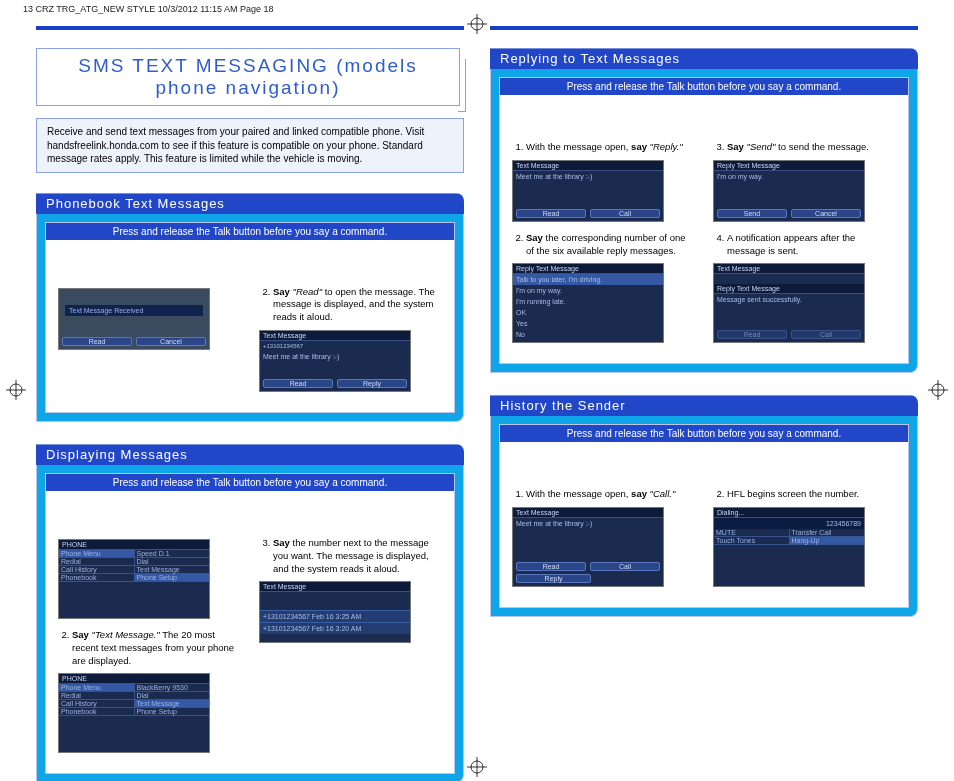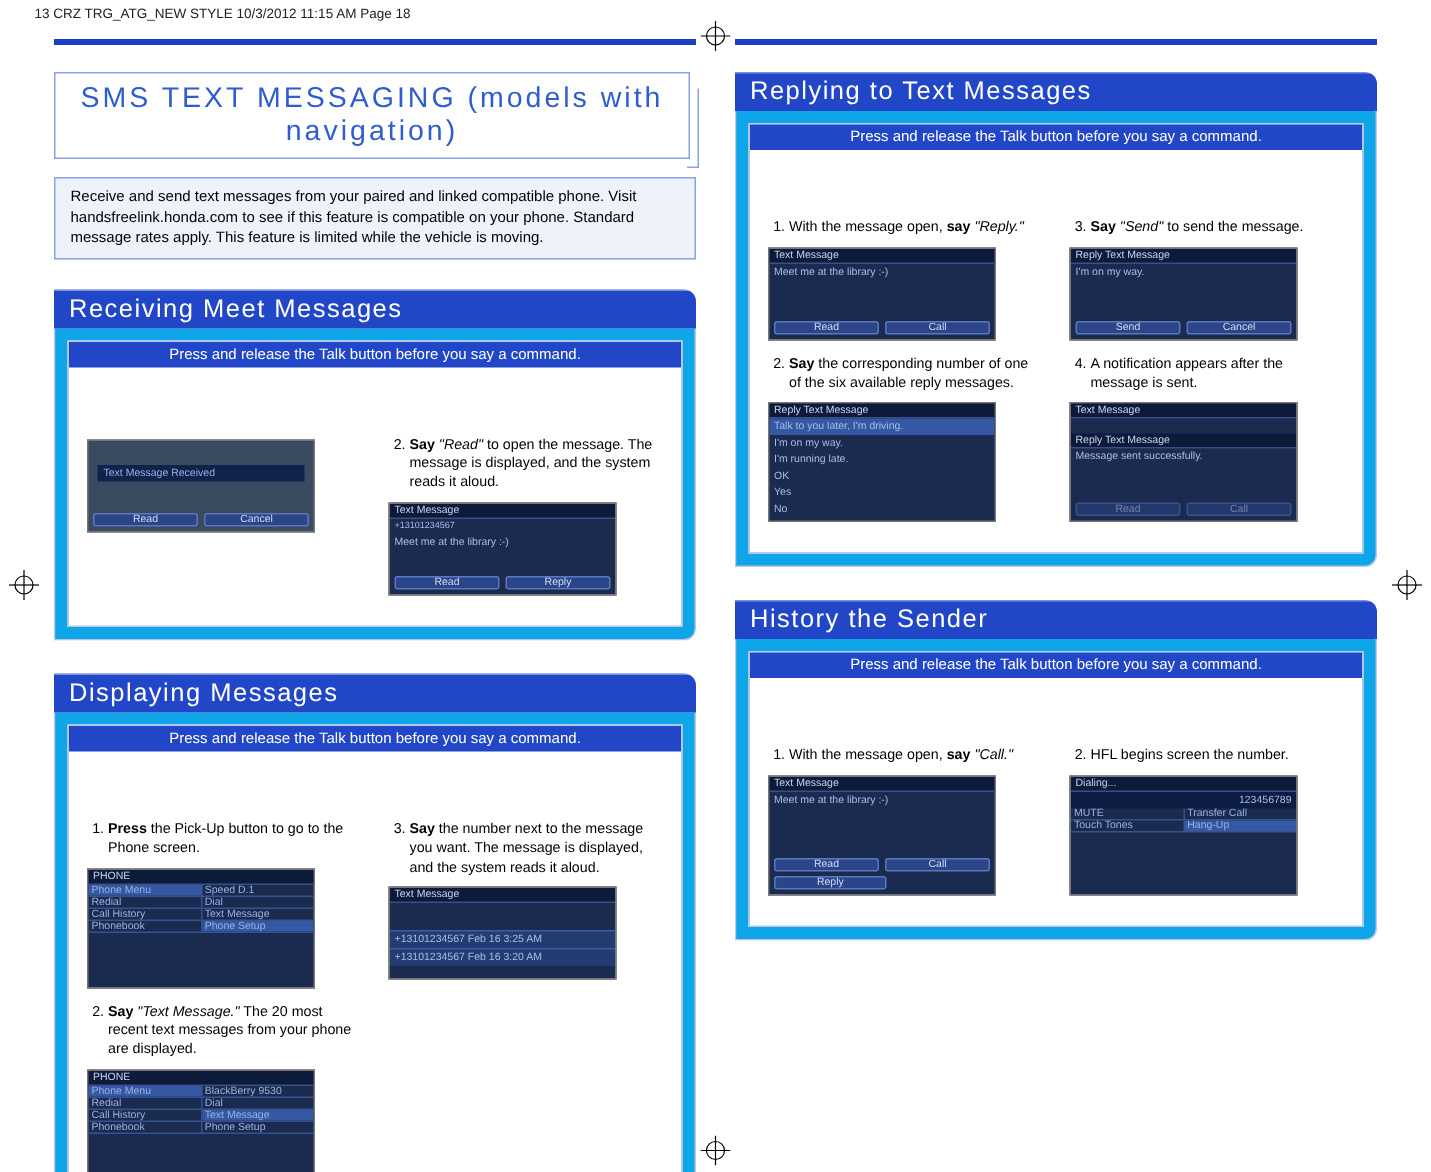--- a/index.html
+++ b/index.html
@@ -69,21 +69,21 @@
     font-size: 10px;
     line-height: 1.35;
     margin-bottom: 20px;
   }
   .section {
     margin-bottom: 22px;
   }
   .section-head {
     background: #2146c8;
     color: #fff;
-    font-size: 17px;
+    font-size: 13px;
     letter-spacing: 1px;
     padding: 3px 10px;
     font-weight: normal;
     position: relative;
     border-radius: 0 8px 0 0;
   }
   .section-head::after {
     content: "";
     position: absolute;
     left: 0; right: 0; top: 0;
@@ -234,27 +234,27 @@
       <line x1="0" y1="10" x2="20" y2="10" stroke="#000" stroke-width="0.8"></line>
     </svg>
 </div>
 
 <div class="spread">
 
   <div class="page">
     <div class="blue-bar"></div>
 
     <div class="title-box">
-      <div class="title-text">SMS TEXT MESSAGING (models with navigation)</div>
+      <div class="title-text">SMS TEXT MESSAGING (models phone navigation)</div>
     </div>
 
     <div class="intro-box">Receive and send text messages from your paired and linked compatible phone. Visit handsfreelink.honda.com to see if this feature is compatible on your phone. Standard message rates apply. This feature is limited while the vehicle is moving.</div>
 
     <div class="section">
-      <div class="section-head">Receiving Meet Messages</div>
+      <div class="section-head">Phonebook Text Messages</div>
       <div class="section-outer">
           <div class="section-inner">
         <div class="tip-bar">Press and release the Talk button before you say a command.</div>
         <div class="cols">
           <div class="col">
             <div class="screenshot" style="background:#3a4b60;">
               <div style="position:absolute;left:6px;right:6px;top:16px;background:#0f234d;padding:2px 4px;">Text Message Received</div>
               <div class="btn-row">
                 <div class="sbtn">Read</div>
                 <div class="sbtn">Cancel</div>
@@ -280,23 +280,20 @@
         </div>
     </div>
 
     <div class="section">
       <div class="section-head">Displaying Messages</div>
       <div class="section-outer">
           <div class="section-inner">
         <div class="tip-bar">Press and release the Talk button before you say a command.</div>
         <div class="cols">
           <div class="col">
-            <ol class="steps" start="1">
-              <li><b>Press</b> the Pick-Up button to go to the Phone screen.</li>
-            </ol>
             <div class="screenshot tall">
               <div class="title-row">PHONE</div>
               <div class="menu-row">
                     <div class="hl">Phone Menu</div>
                     <div>Speed D.1</div>
                   </div>
               <div class="menu-row">
                     <div>Redial</div>
                     <div>Dial</div>
                   </div>

